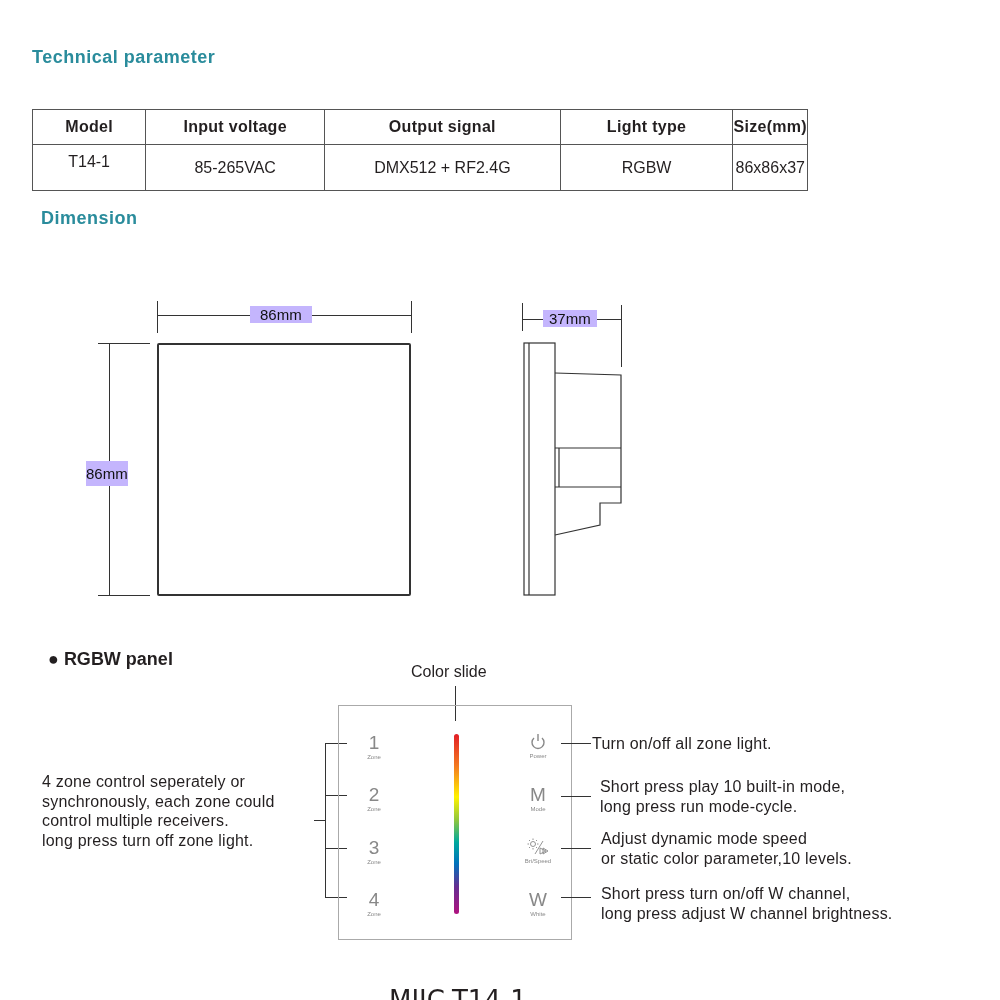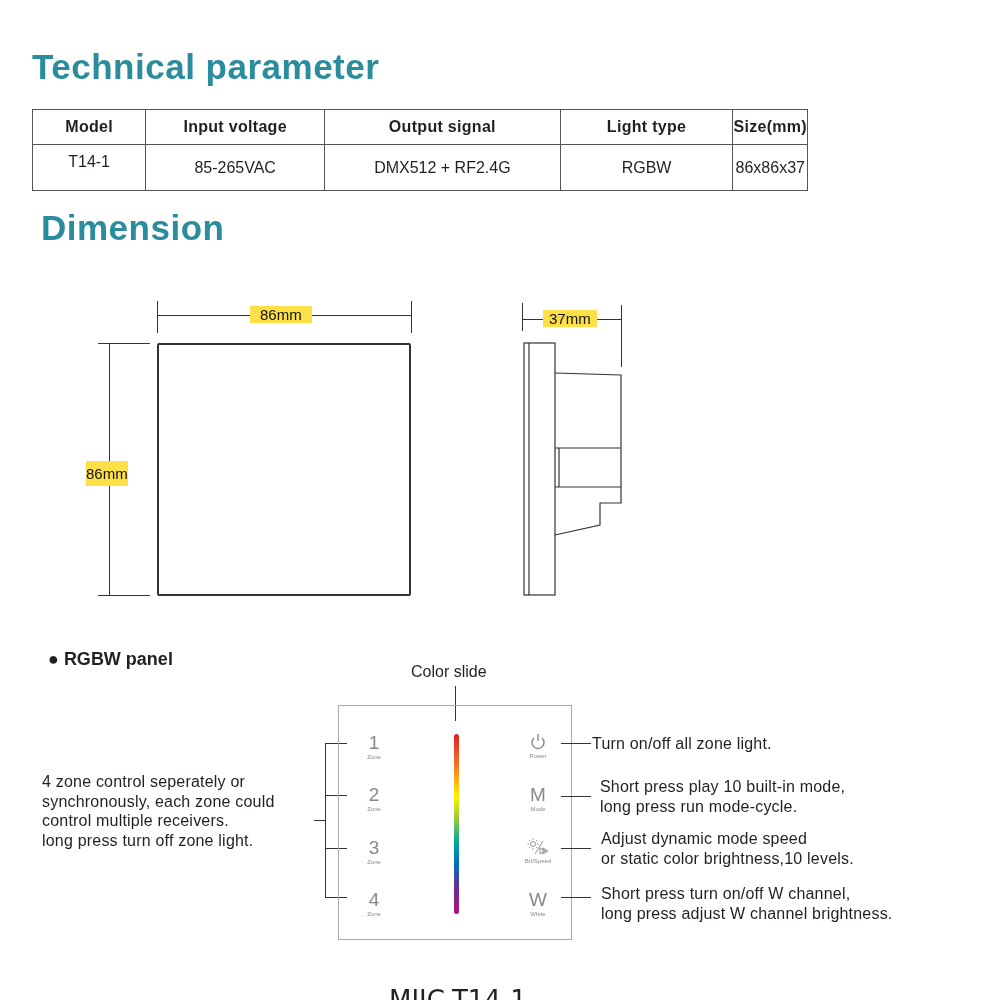--- a/index.html
+++ b/index.html
@@ -1,26 +1,26 @@
 <!DOCTYPE html>
 <html><head>
   <meta charset="utf-8">
   <style>
     html, body { margin: 0; padding: 0; background: #ffffff; }
     body { width: 1000px; height: 1000px; position: relative; overflow: hidden;
            font-family: "Liberation Sans", sans-serif; color: #231f20; }
     .abs { position: absolute; }
-    .h1 { font-weight: bold; color: #2a8c9c; font-size: 35px; letter-spacing: 0.5px; }
+    .h1 { font-weight: bold; color: #2a8c9c; font-size: 18px; letter-spacing: 0.5px; }
 
     table.spec { position: absolute; left: 32px; top: 109px; width: 776px; border-collapse: collapse; }
     table.spec td, table.spec th { border: 1px solid #555; text-align: center; font-size: 16px; padding: 0; }
     table.spec th { height: 34px; font-weight: bold; letter-spacing: 0.3px; }
     table.spec td { height: 37px; }
 
-    .dimtxt { font-size: 15px; color: #111; background: #fde047; }
+    .dimtxt { font-size: 15px; color: #111; background: #c4b5fd; }
     .line { position: absolute; background: #333; }
 
     .bullet-title { font-weight: bold; font-size: 18px; }
     .desc { font-size: 16px; line-height: 19.5px; color: #231f20; letter-spacing: 0.2px; }
 
     .panel { position: absolute; left: 338px; top: 705px; width: 234px; height: 235px; border: 1px solid #aaa; box-sizing: border-box; }
     .key { position: absolute; width: 40px; text-align: center; color: #888; }
     .key .big { font-size: 19px; line-height: 20px; display: block; }
     .key .small { font-size: 6px; line-height: 8px; display: block; }
     .slider { position: absolute; left: 115px; top: 28px; width: 5px; height: 180px; border-radius: 3px;
@@ -166,20 +166,20 @@
 
 <div class="abs desc" style="left:576px; top:734px;margin-left:16px;">
   <div>Turn on/off all zone light.</div>
 </div>
 <div class="abs desc" style="left:600px; top:777px;">
   <div>Short press play 10 built-in mode,</div>
   <div>long press run mode-cycle.</div>
 </div>
 <div class="abs desc" style="left:601px; top:829px;">
   <div>Adjust dynamic mode speed</div>
-  <div>or static color brightness,10 levels.</div>
+  <div>or static color parameter,10 levels.</div>
 </div>
 <div class="abs desc" style="left:601px; top:884px;">
   <div>Short press turn on/off W channel,</div>
   <div>long press adjust W channel brightness.</div>
 </div>
 
 <div class="abs model-label" style="left:389px; top:958px;">MJJC-T14-1</div>
 
 </body></html>

